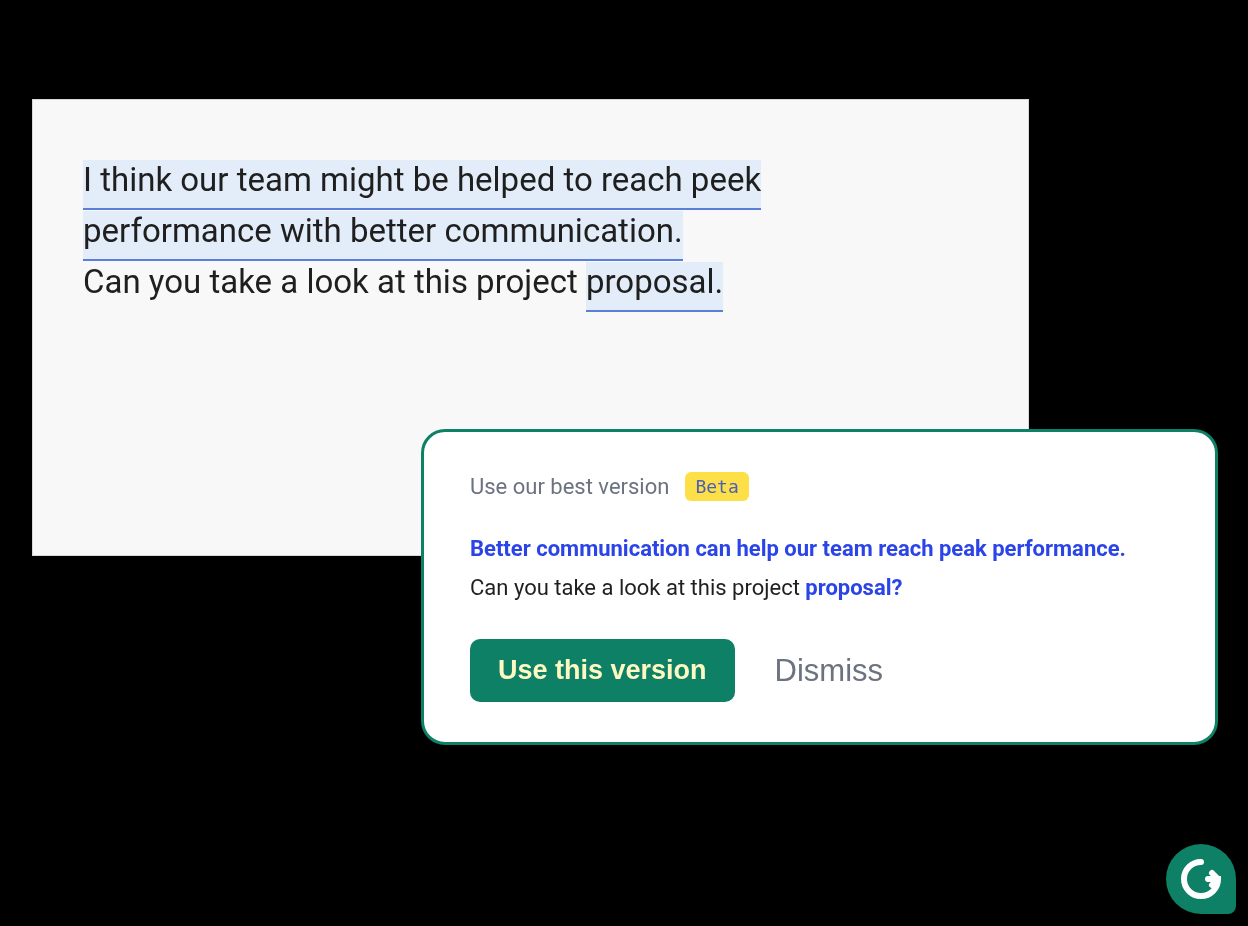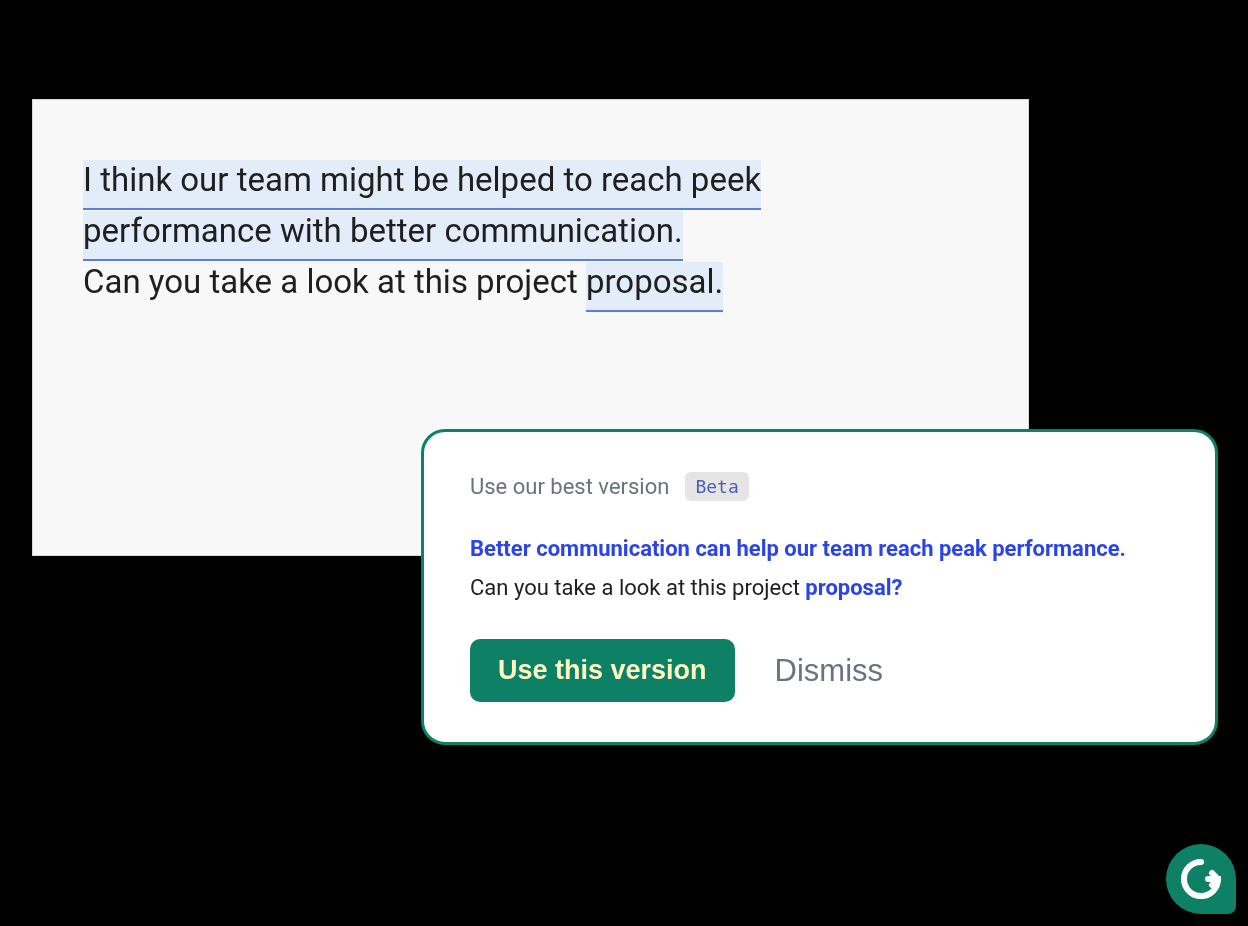--- a/index.html
+++ b/index.html
@@ -60,21 +60,21 @@
       gap: 16px;
       margin-bottom: 28px;
     }
     
     .card-header-title {
       font-size: 22px;
       color: #6b7280;
     }
     
     .beta-badge {
-      background: #e5e5e5;
+      background: #fde047;
       color: #4a5fb8;
       font-size: 18px;
       padding: 4px 10px;
       border-radius: 6px;
       font-family: ui-monospace, Menlo, monospace;
     }
     
     .suggestion-body {
       font-size: 22px;
       line-height: 1.78;

